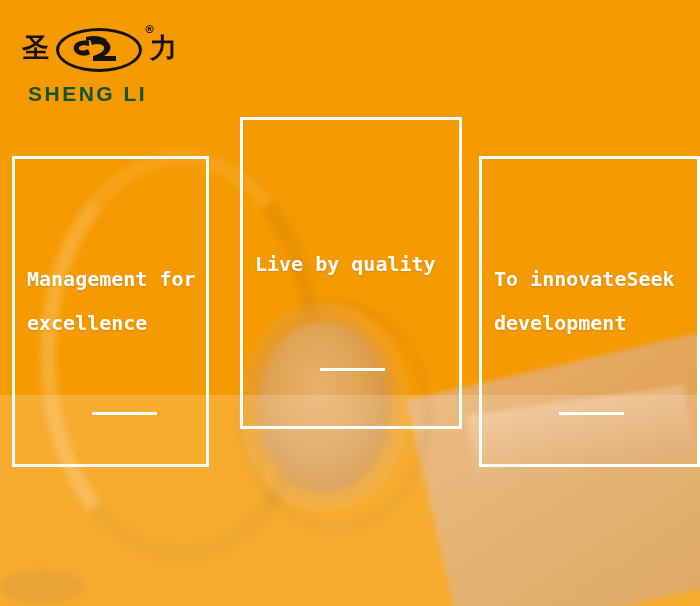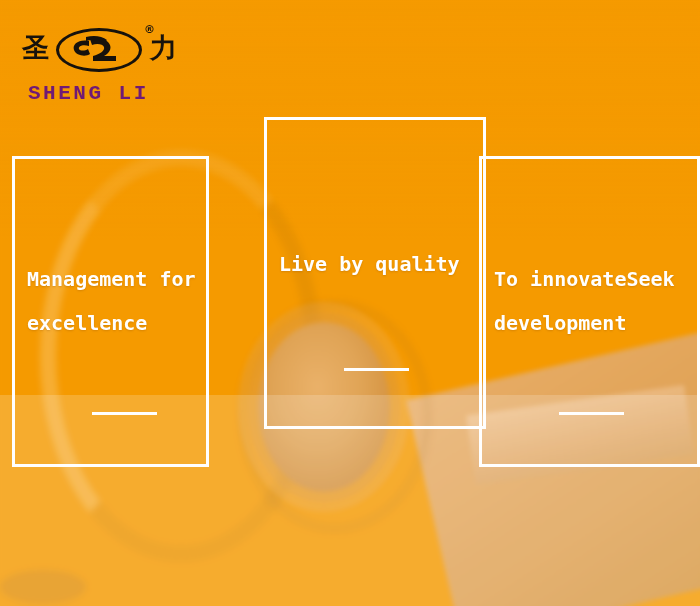--- a/index.html
+++ b/index.html
@@ -231,22 +231,22 @@
     font-weight: bold;
   }
   .logo-word {
     position: absolute;
     left: 6px;
     top: 58px;
     font-size: 21px;
     line-height: 24px;
     font-weight: bold;
     letter-spacing: 2.5px;
-    color: #701a75;
-    font-family: Liberation Mono, monospace;
+    color: #14532d;
+    font-family: Liberation Sans, sans-serif;
   }
 
   
   .card {
     position: absolute;
     box-sizing: border-box;
     border: 3px solid #ffffff;
   }
   .card-text {
     position: absolute;
@@ -262,21 +262,21 @@
     text-shadow: 0 1px 2px rgba(140,80,10,0.28);
   }
   .card-rule {
     position: absolute;
     height: 3px;
     width: 65px;
     background: #ffffff;
   }
 
   #card-1 { left: 12px;  top: 156px; width: 197px; height: 311px; }
-  #card-2 { left: 240px; top: 117px; width: 222px; height: 312px; margin-left: 24px; }
+  #card-2 { left: 240px; top: 117px; width: 222px; height: 312px; }
   #card-3 { left: 469px; top: 156px; width: 221px; height: 311px; margin-left: 10px; }
 
   #card-1 .card-text { top: 98px; }
   #card-2 .card-text { top: 122px; }
   #card-3 .card-text { top: 98px; }
 
   #card-1 .card-rule { left: 77px;  top: 253px; }
   #card-2 .card-rule { left: 77px;  top: 248px; }
   #card-3 .card-rule { left: 77px;  top: 253px; }
 </style>

